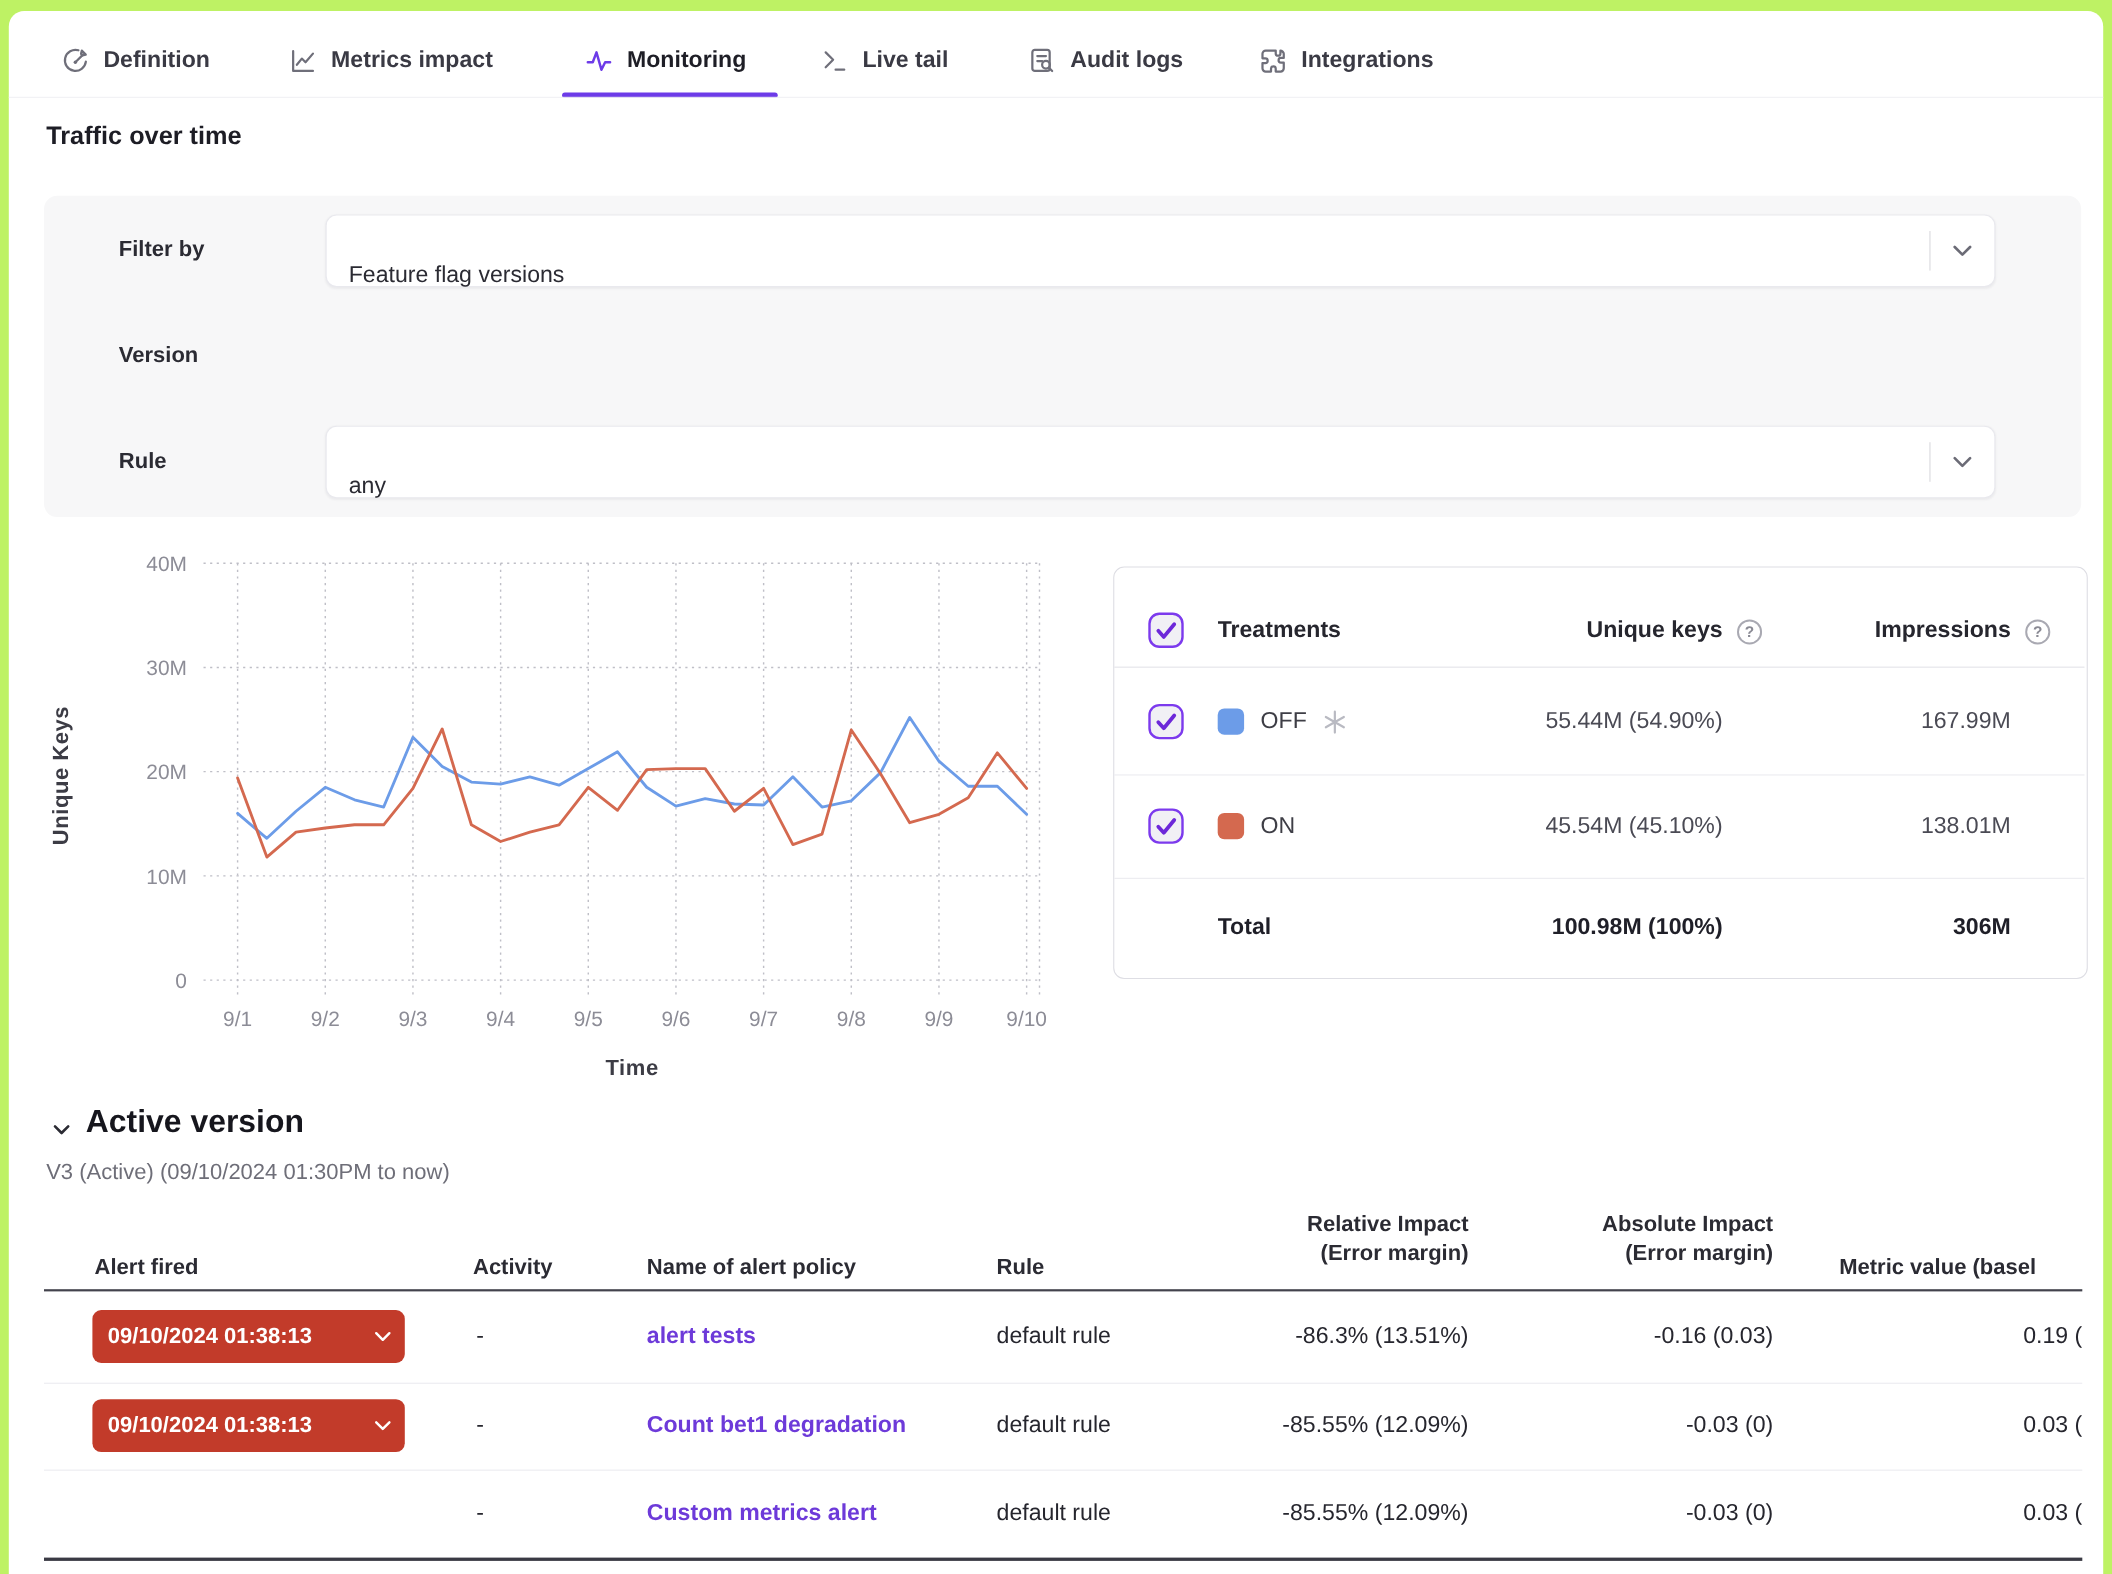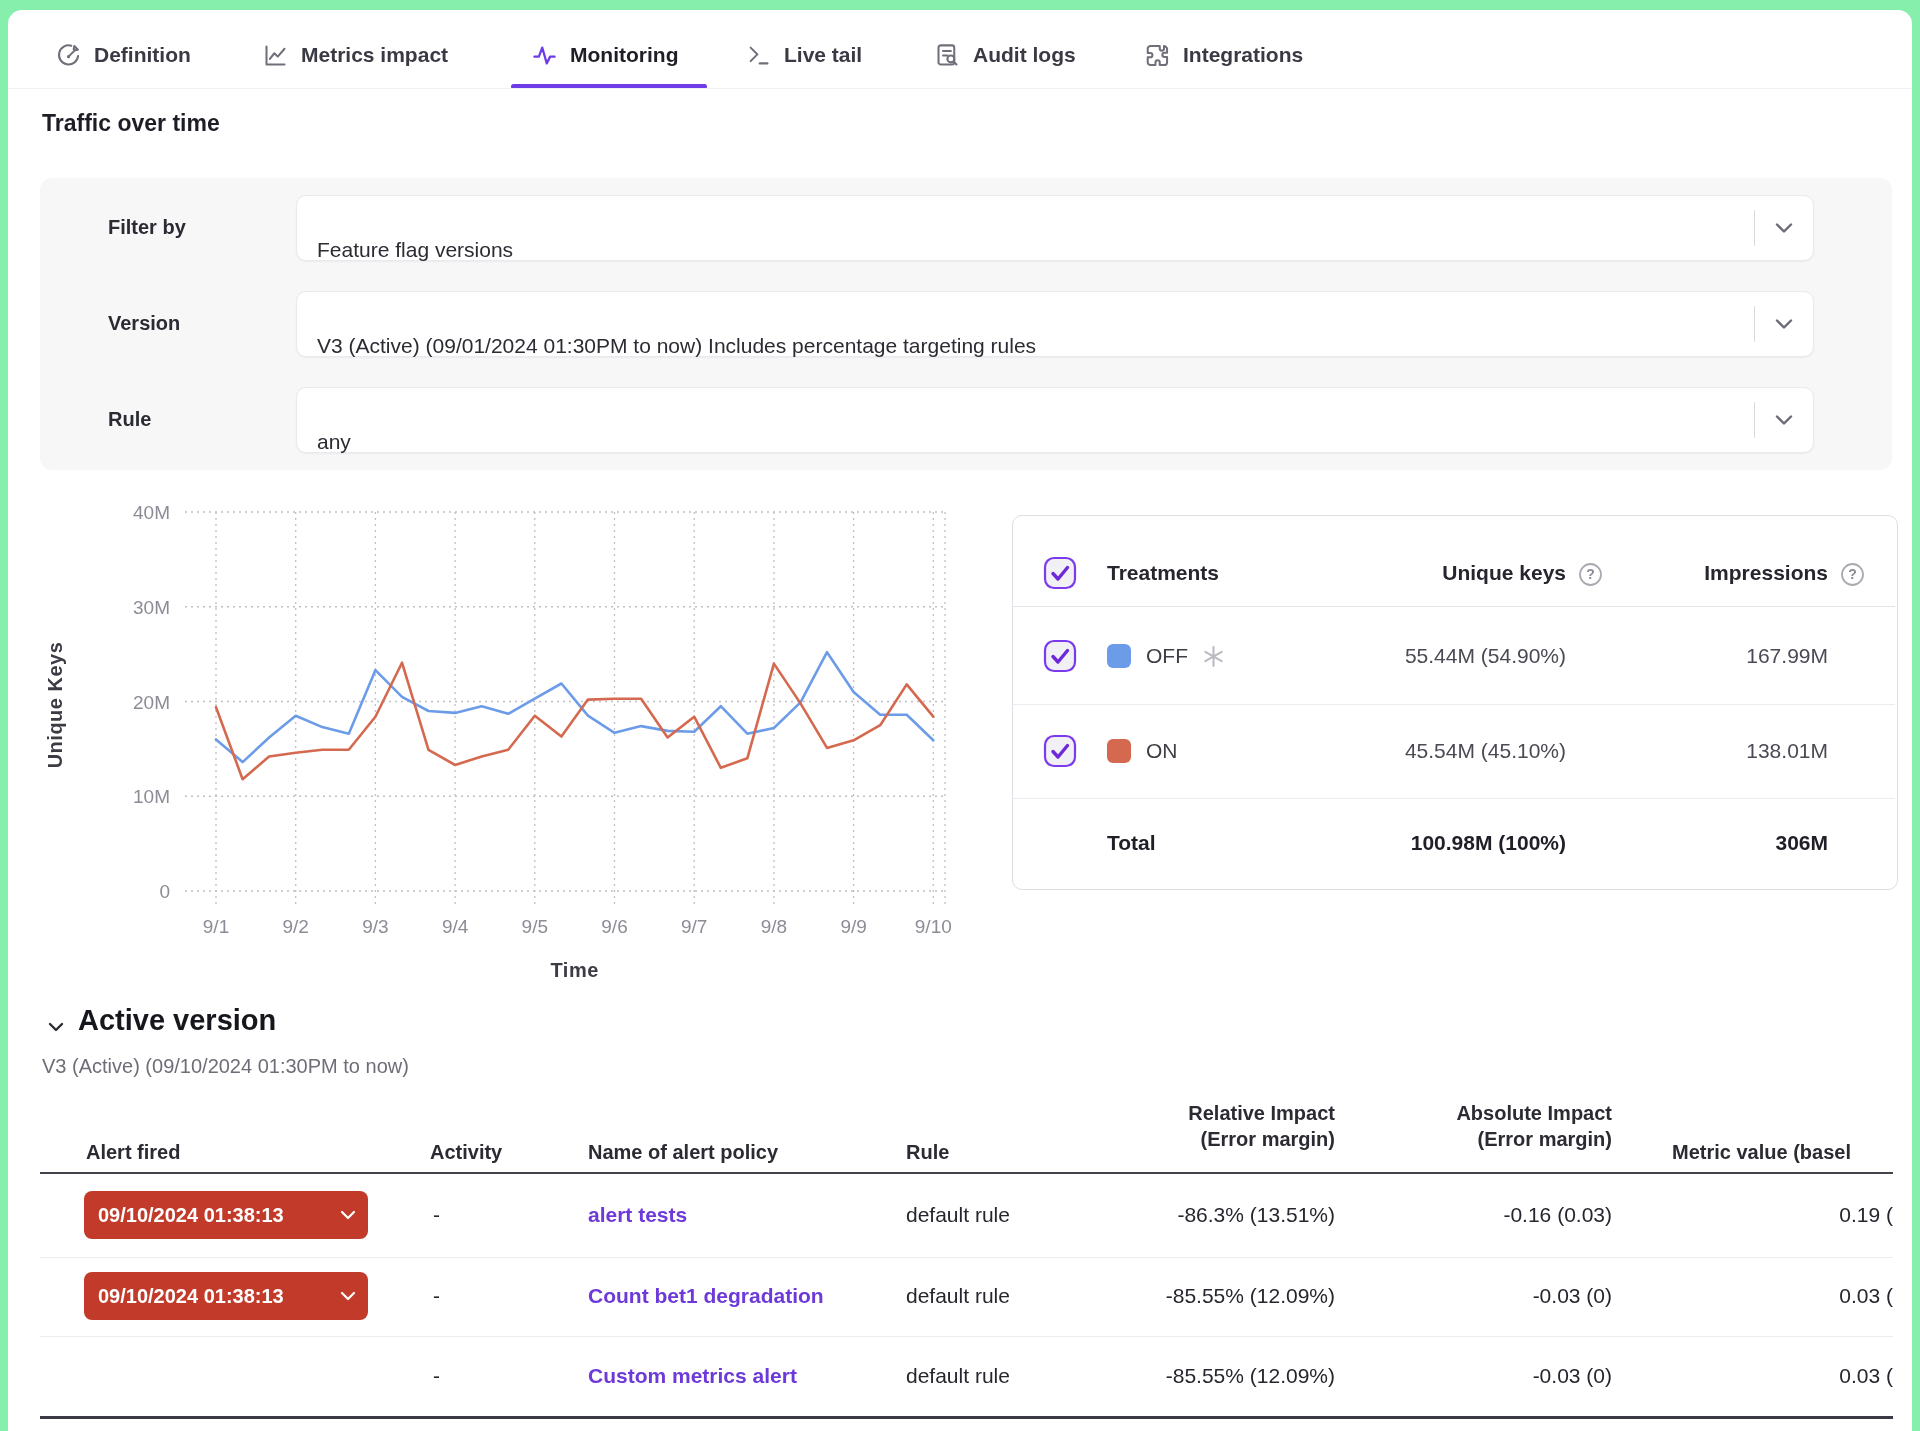--- a/index.html
+++ b/index.html
@@ -1,16 +1,16 @@
 <!DOCTYPE html>
 <html><head>
 <meta charset="utf-8">
 <style>
   html,body{margin:0;padding:0;background:#f2f2f4;font-family:"Liberation Sans",sans-serif;}
-  .stage{position:relative;width:1920px;height:1431px;overflow:hidden;background:#86efac;}
+  .stage{position:relative;width:1920px;height:1431px;overflow:hidden;background:#bef264;}
   .card{position:absolute;left:8px;top:10px;width:1904px;height:1421px;background:#ffffff;border-radius:14px 14px 0 0;z-index:0;}
   .abs{position:absolute;z-index:2;}
 
   
   .tab{display:flex;align-items:center;gap:12px;height:50px;top:30px;color:#3a3a44;font-size:21px;font-weight:700;cursor:pointer;}
   .tab .ticon{color:#6f6f7a;display:flex;align-items:center;}
   .tab.active{color:#1e1e26;}
   .tab.active .ticon{color:#6d3be8;}
   .tab-underline{top:84px;height:5px;background:#6d3be8;border-radius:3px;}
   .tabs-border{left:8px;top:88px;width:1904px;height:1px;background:#f1f1f4;}
@@ -129,29 +129,20 @@
     <span class="val">Feature flag versions</span>
     <span class="sep"></span>
     <span class="chev">
       <svg width="20" height="12" viewBox="0 0 20 12" fill="none" stroke="currentColor" stroke-width="2.4" stroke-linecap="round" stroke-linejoin="round">
           <path d="M3 2.5l7 7 7-7"></path>
         </svg>
     </span>
   </div>
 
   <div class="abs f-label" style="left:108px;top:312px;">Version</div>
-  <div class="abs f-select" style="top:291px;">
-    <span class="val">V3 (Active) (09/01/2024 01:30PM to now) Includes percentage targeting rules</span>
-    <span class="sep"></span>
-    <span class="chev">
-      <svg width="20" height="12" viewBox="0 0 20 12" fill="none" stroke="currentColor" stroke-width="2.4" stroke-linecap="round" stroke-linejoin="round">
-          <path d="M3 2.5l7 7 7-7"></path>
-        </svg>
-    </span>
-  </div>
 
   <div class="abs f-label" style="left:108px;top:408px;">Rule</div>
   <div class="abs f-select" style="top:387px;">
     <span class="val">any</span>
     <span class="sep"></span>
     <span class="chev">
       <svg width="20" height="12" viewBox="0 0 20 12" fill="none" stroke="currentColor" stroke-width="2.4" stroke-linecap="round" stroke-linejoin="round">
           <path d="M3 2.5l7 7 7-7"></path>
         </svg>
     </span>

